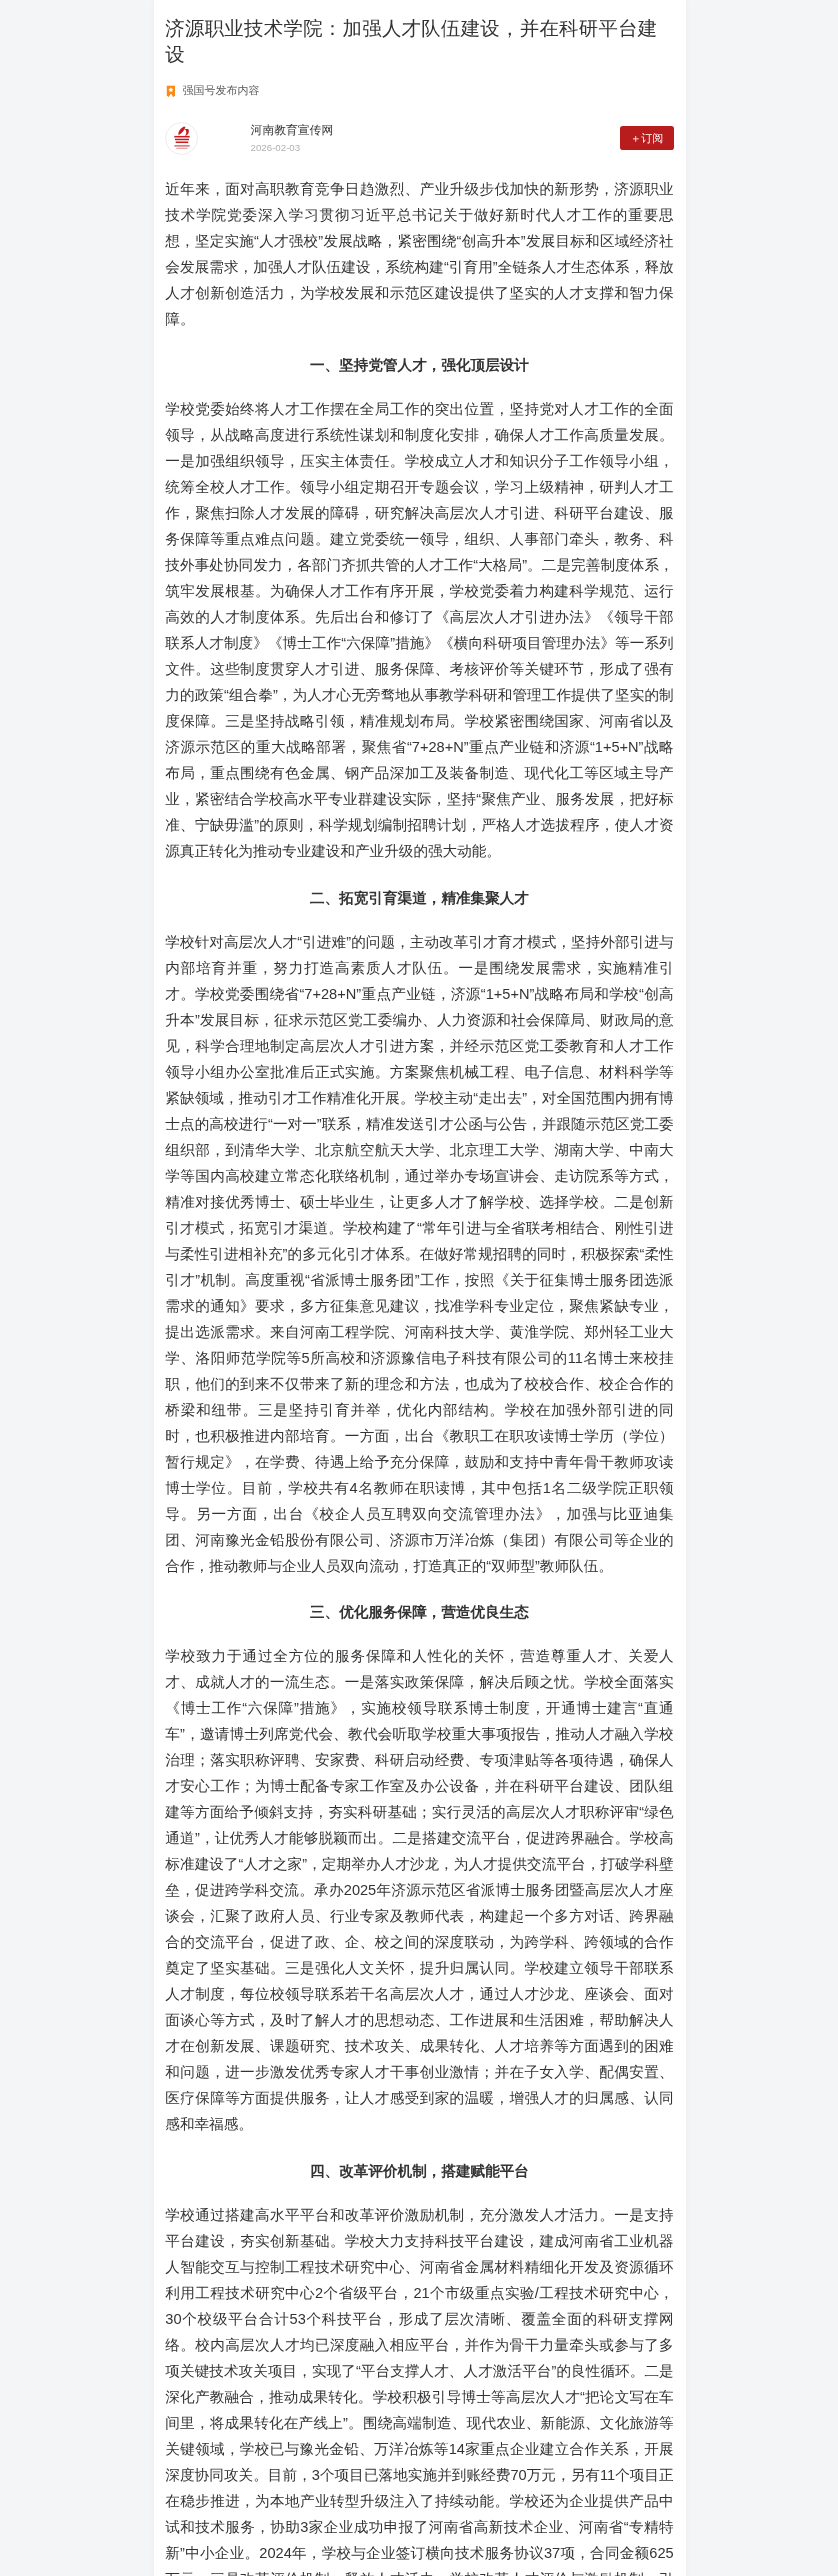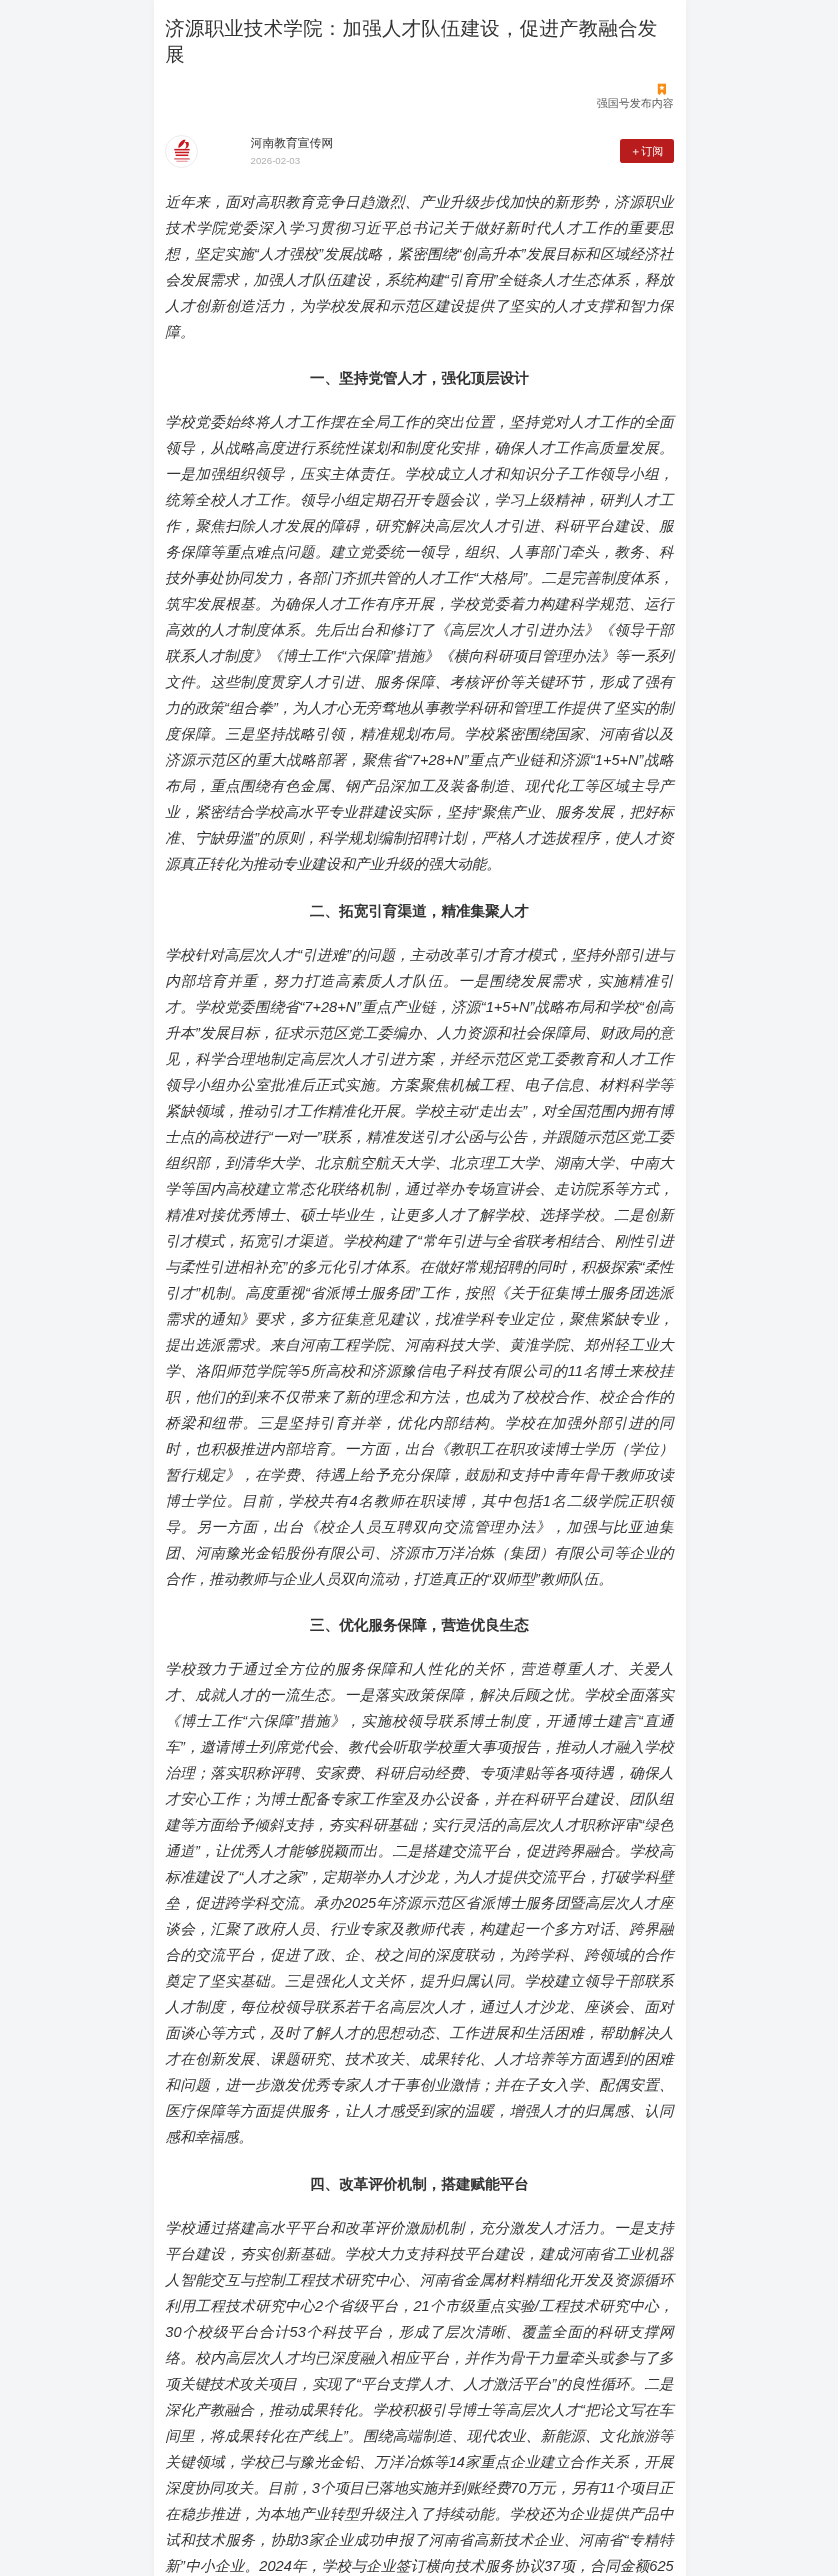--- a/index.html
+++ b/index.html
@@ -14,21 +14,21 @@
     width:532px; margin:0 auto; background:#ffffff;
     box-shadow:0 0 7px rgba(0,0,0,0.04);
     padding:15.3px 11.8px 33px 11.8px;
     min-height:2576px;
   }
   .title {
     font-size:19.4px; font-weight:400; color:#333;
     line-height:1.35; letter-spacing:0.3px;
   }
   .badge-row {
-    display:flex; align-items:flex-end; margin-top:15.3px;flex-direction:column;
+    display:flex; align-items:flex-end; margin-top:15.3px;
   }
   .badge-row .ico { width:11.8px; height:13px; margin-right:5.5px; flex:0 0 auto; }
   .badge-label { font-size:11px; color:#595959; }
   .pub-row {
     display:flex; align-items:center; margin-top:23.6px;gap:44px;
   }
   .avatar {
     width:33px; height:33px; border-radius:50%;
     border:0.7px solid #ececec; background:#fff;
     display:flex; align-items:center; justify-content:center;
@@ -38,34 +38,34 @@
   .pub-name { font-size:11.8px; color:#333; font-weight:500; }
   .pub-date { font-size:9.7px; color:#b0b0b0; margin-top:3.5px; }
   .subscribe-btn {
     background:#b91c1c; color:#fff; border:none; cursor:pointer;
     font-size:11px; padding:6.2px 10.4px; border-radius:2.8px;
     font-family:inherit; flex:0 0 auto; line-height:1;
   }
   .article { margin-top:21px; }
   .article p {
     font-size:14.6px; line-height:26px; color:#333;
-    text-align:justify; margin:0 0 19.4px 0;font-style:italic;
+    text-align:justify; margin:0 0 19.4px 0;
   }
   .article h2 {
     font-size:14.6px; line-height:21.5px; color:#333;
     font-weight:700; margin:23.6px 0 19.4px 0;text-align:center;
   }
 </style>
 </head>
 <body>
 
 <div class="page">
   <div class="card">
 
-    <h1 class="title">济源职业技术学院：加强人才队伍建设，促进产教融合发展</h1>
+    <h1 class="title">济源职业技术学院：加强人才队伍建设，并在科研平台建设</h1>
 
     <div class="badge-row">
       <svg class="ico" viewBox="0 0 17 19" aria-hidden="true">
         <path d="M2.5 1 H14.5 V13.2 H2.5 Z" fill="#fa8c16"></path>
         <path d="M2.5 13.2 H8 L5.2 18 L2.5 14.8 Z" fill="#fa8c16"></path>
         <path d="M9 13.2 H14.5 V14.8 L11.8 18 Z" fill="#fa8c16"></path>
         <path d="M8.5 3.2 l1.15 2.33 2.57.37-1.86 1.81.44 2.56L8.5 9.06l-2.3 1.21.44-2.56-1.86-1.81 2.57-.37z" fill="#ffffff"></path>
       </svg>
       <span class="badge-label">强国号发布内容</span>
     </div>

